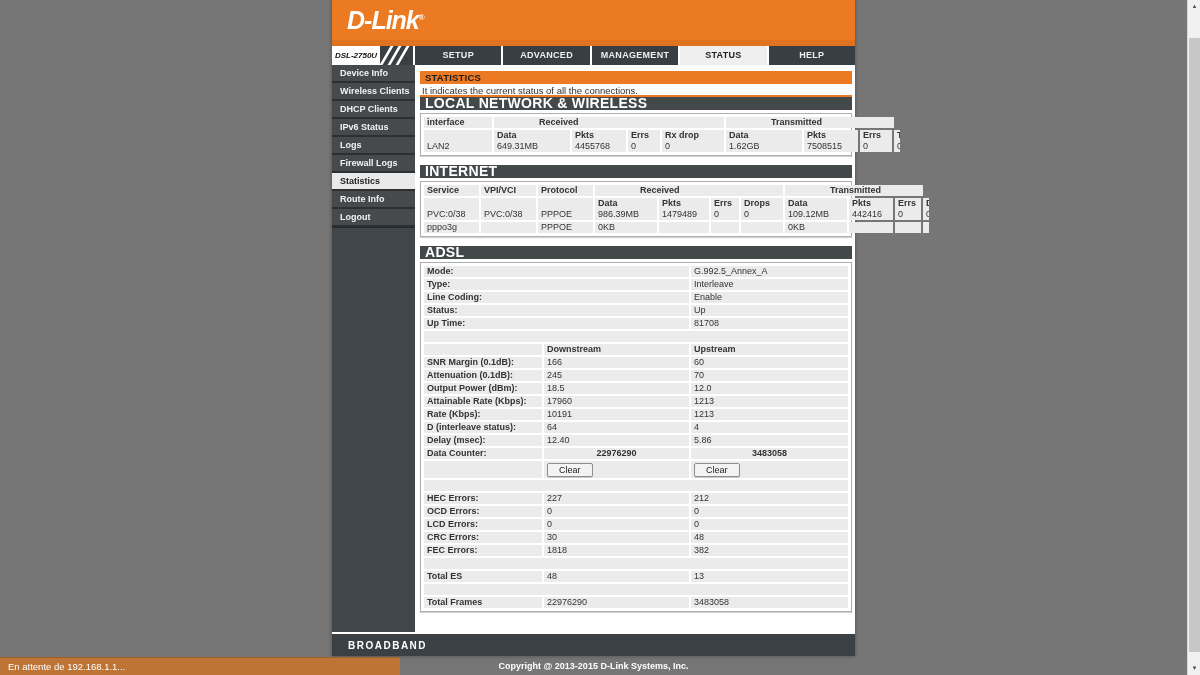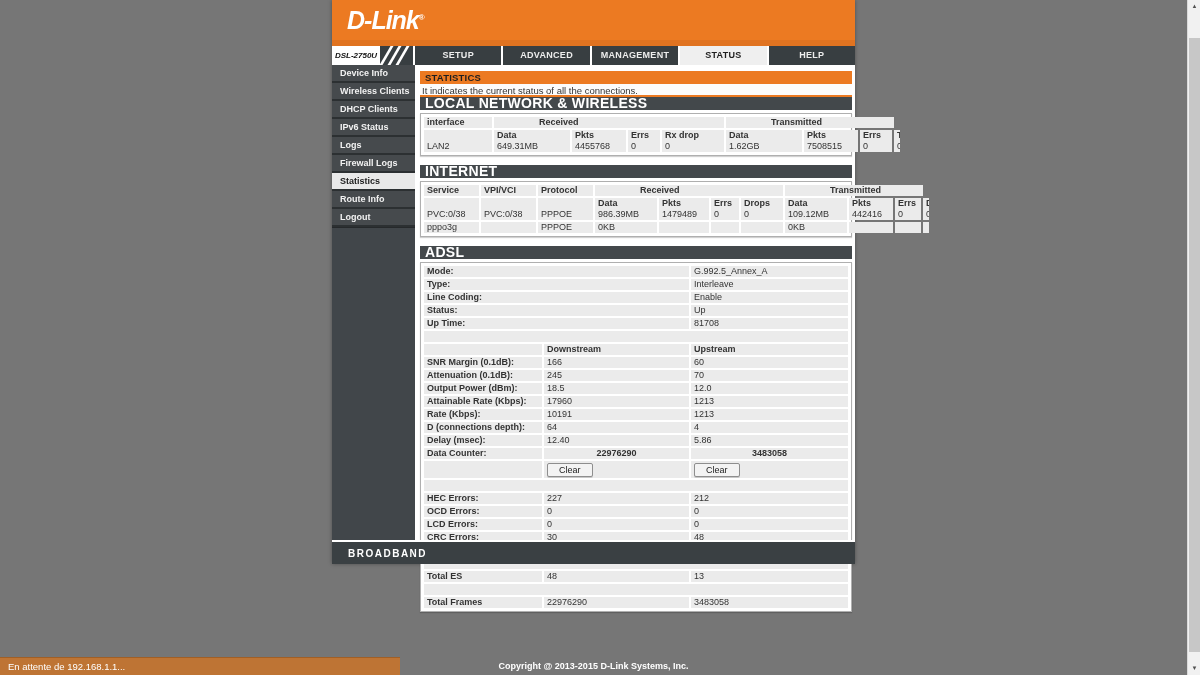--- a/index.html
+++ b/index.html
@@ -2,21 +2,21 @@
 <html><head>
 <meta charset="utf-8">
 <style>
   * { margin:0; padding:0; box-sizing:border-box; }
   html,body { width:1200px; height:675px; overflow:hidden; }
   body { font-family:"Liberation Sans", sans-serif; background:#767676; position:relative; }
 
   .viewport { position:absolute; inset:0; }
 
   
-  .page { position:absolute; left:332px; top:0; width:523px; height:564px;
+  .page { position:absolute; left:332px; top:0; width:523px; height:656px;
           display:flex; flex-direction:column; background:#ef4444;
           box-shadow:0 0 4px rgba(0,0,0,0.35); }
 
   .masthead { height:46px; background:#EC7A22; position:relative; flex:0 0 auto;
               box-shadow:inset 0 -6px rgba(0,0,0,0.05); }
   .logo { position:absolute; left:15px; top:6px; color:#FFFFFF; font-weight:bold;
           font-size:25px; letter-spacing:-1px; font-style:italic; }
   .logo sup { font-size:8px; font-style:normal; vertical-align:super; letter-spacing:0; }
 
   
@@ -285,21 +285,21 @@
                 <div class="cell b">Attainable Rate (Kbps):</div>
                 <div class="cell">17960</div>
                 <div class="cell">1213</div>
               </div>
               <div class="t t3">
                 <div class="cell b">Rate (Kbps):</div>
                 <div class="cell">10191</div>
                 <div class="cell">1213</div>
               </div>
               <div class="t t3">
-                <div class="cell b">D (connections depth):</div>
+                <div class="cell b">D (interleave status):</div>
                 <div class="cell">64</div>
                 <div class="cell">4</div>
               </div>
               <div class="t t3">
                 <div class="cell b">Delay (msec):</div>
                 <div class="cell">12.40</div>
                 <div class="cell">5.86</div>
               </div>
               <div class="t t3">
                 <div class="cell b">Data Counter:</div>

